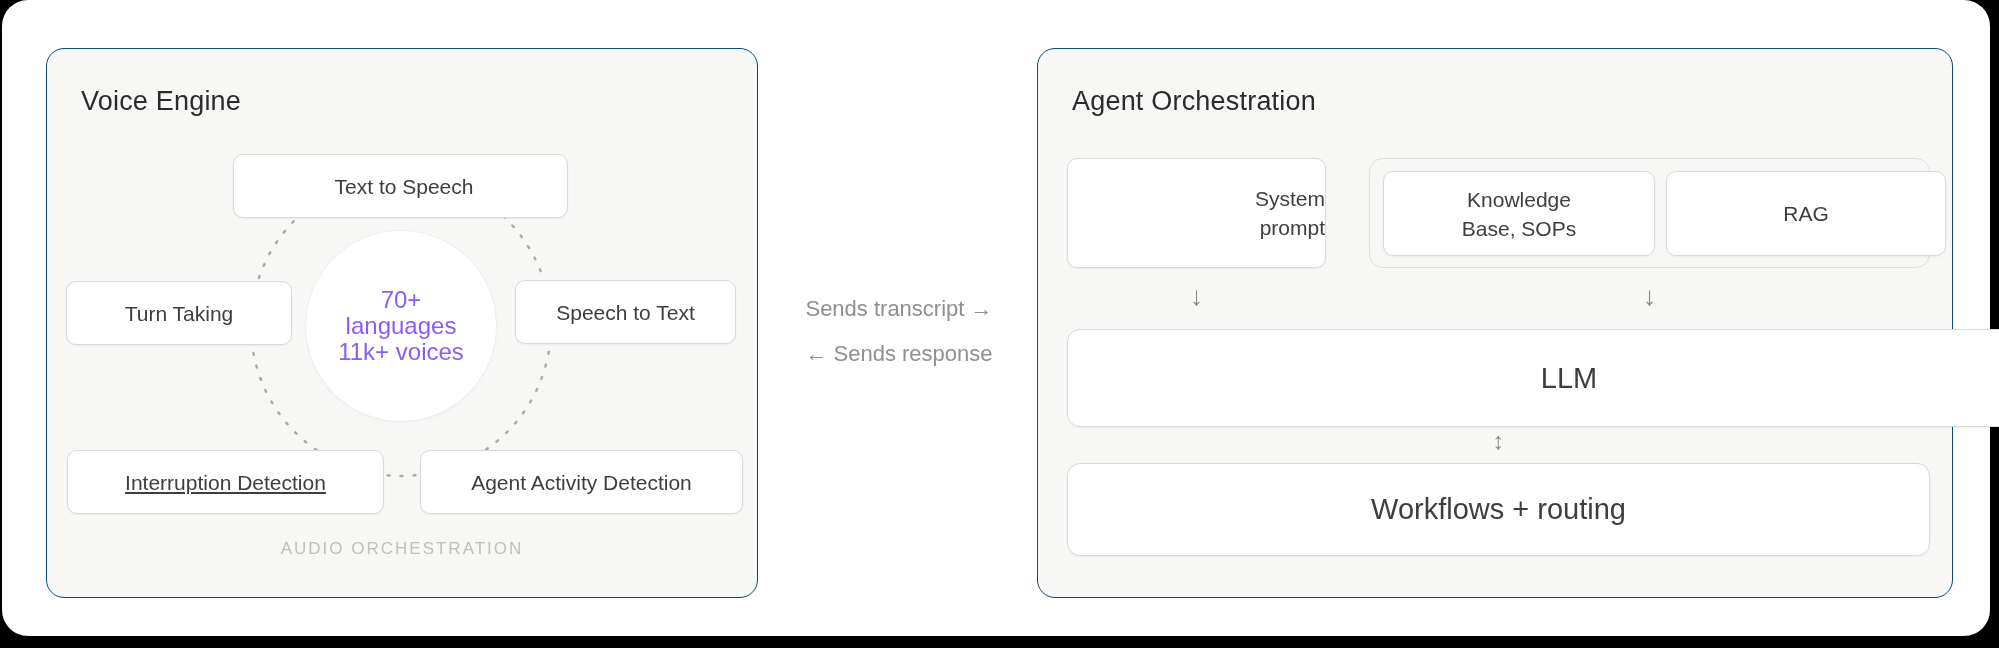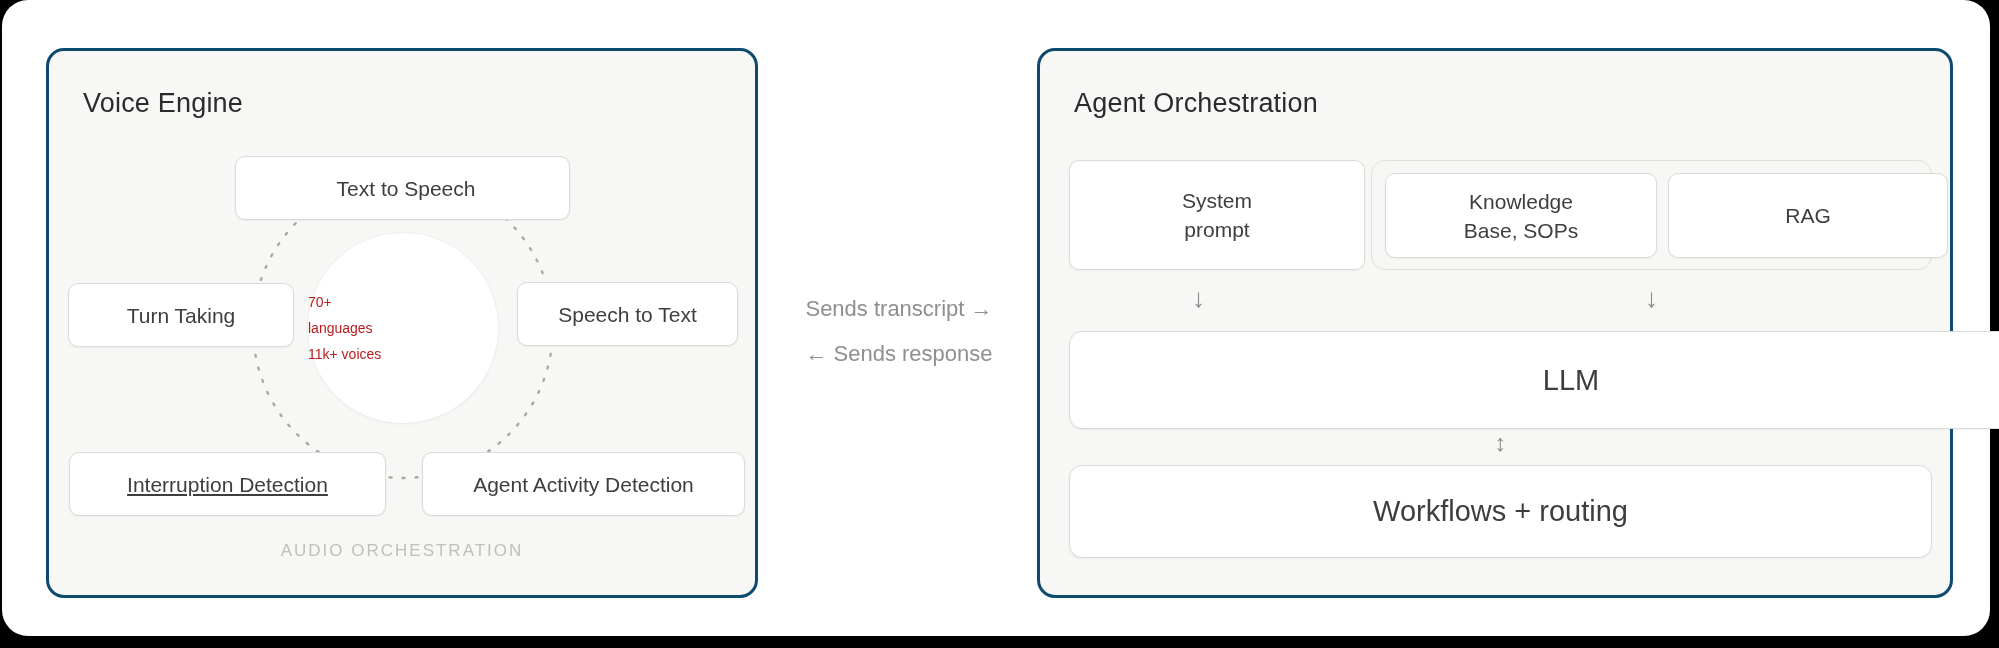--- a/index.html
+++ b/index.html
@@ -18,21 +18,21 @@
     position: absolute;
     left: 2px; top: 0px;
     width: 1988px; height: 636px;
     background: #ffffff;
     border-radius: 26px;
   }
 
   .panel {
     position: absolute;
     background: #f7f7f5;
-    border: 3px solid #0c4a6e;
+    border: 1px solid #0c4a6e;
     border-radius: 18px;
   }
   .panel-left  { left: 44px;  top: 48px; width: 712px; height: 550px; }
   .panel-right { left: 1035px; top: 48px; width: 916px; height: 550px; }
 
   .panel-title {
     position: absolute;
     left: 34px; top: 38px;
     font-size: 27px;
     line-height: 28px;
@@ -60,24 +60,24 @@
   
   .ring-svg { position: absolute; left: 202px; top: 125px; width: 304px; height: 304px; }
   .center-circle {
     position: absolute;
     left: 259px; top: 182px;
     width: 190px; height: 190px;
     border-radius: 50%;
     background: #ffffff;
     box-shadow: 0 0 0 1px rgba(0,0,0,0.025), 0 1px 4px rgba(0,0,0,0.04);
     display: flex; flex-direction: column;
-    align-items: flex-start; justify-content: center;
-    text-align: center;
-    font-size: 14px; line-height: 26px;
-    color: #b91c1c;
+    align-items: center; justify-content: center;
+    text-align: center;
+    font-size: 24px; line-height: 26px;
+    color: #8b5cf6;
   }
   .n-tts          { left: 186px; top: 105px; width: 335px; height: 64px; padding-left: 7px; }
   .n-turn         { left: 19px;  top: 232px; width: 226px; height: 64px; }
   .n-stt          { left: 468px; top: 231px; width: 221px; height: 64px; }
   .n-interruption { left: 20px;  top: 401px; width: 317px; height: 64px; text-decoration: underline; }
   .n-vad          { left: 373px; top: 401px; width: 323px; height: 64px; }
 
   .audio-footer {
     position: absolute;
     left: 0; top: 490px; width: 100%;
@@ -93,21 +93,21 @@
     left: 756px; width: 282px;
     text-align: center;
     font-size: 22px;
     line-height: 26px;
     color: #8f8f8f;
   }
   .conn-transcript { top: 296px; }
   .conn-response   { top: 341px; }
 
   
-  .n-system { left: 29px;  top: 109px; width: 296px; height: 110px; }
+  .n-system { left: 29px;  top: 109px; width: 259px; height: 110px; align-items: flex-end; }
   .kb-group {
     position: absolute;
     left: 331px; top: 109px; width: 561px; height: 110px;
     border: 1px solid #e0e0dc;
     border-radius: 14px;
     background: transparent;
   }
   .n-kb  { left: 13px;  top: 12px; width: 272px; height: 85px; }
   .n-rag { left: 296px; top: 12px; width: 280px; height: 85px; justify-content: center; }
 

